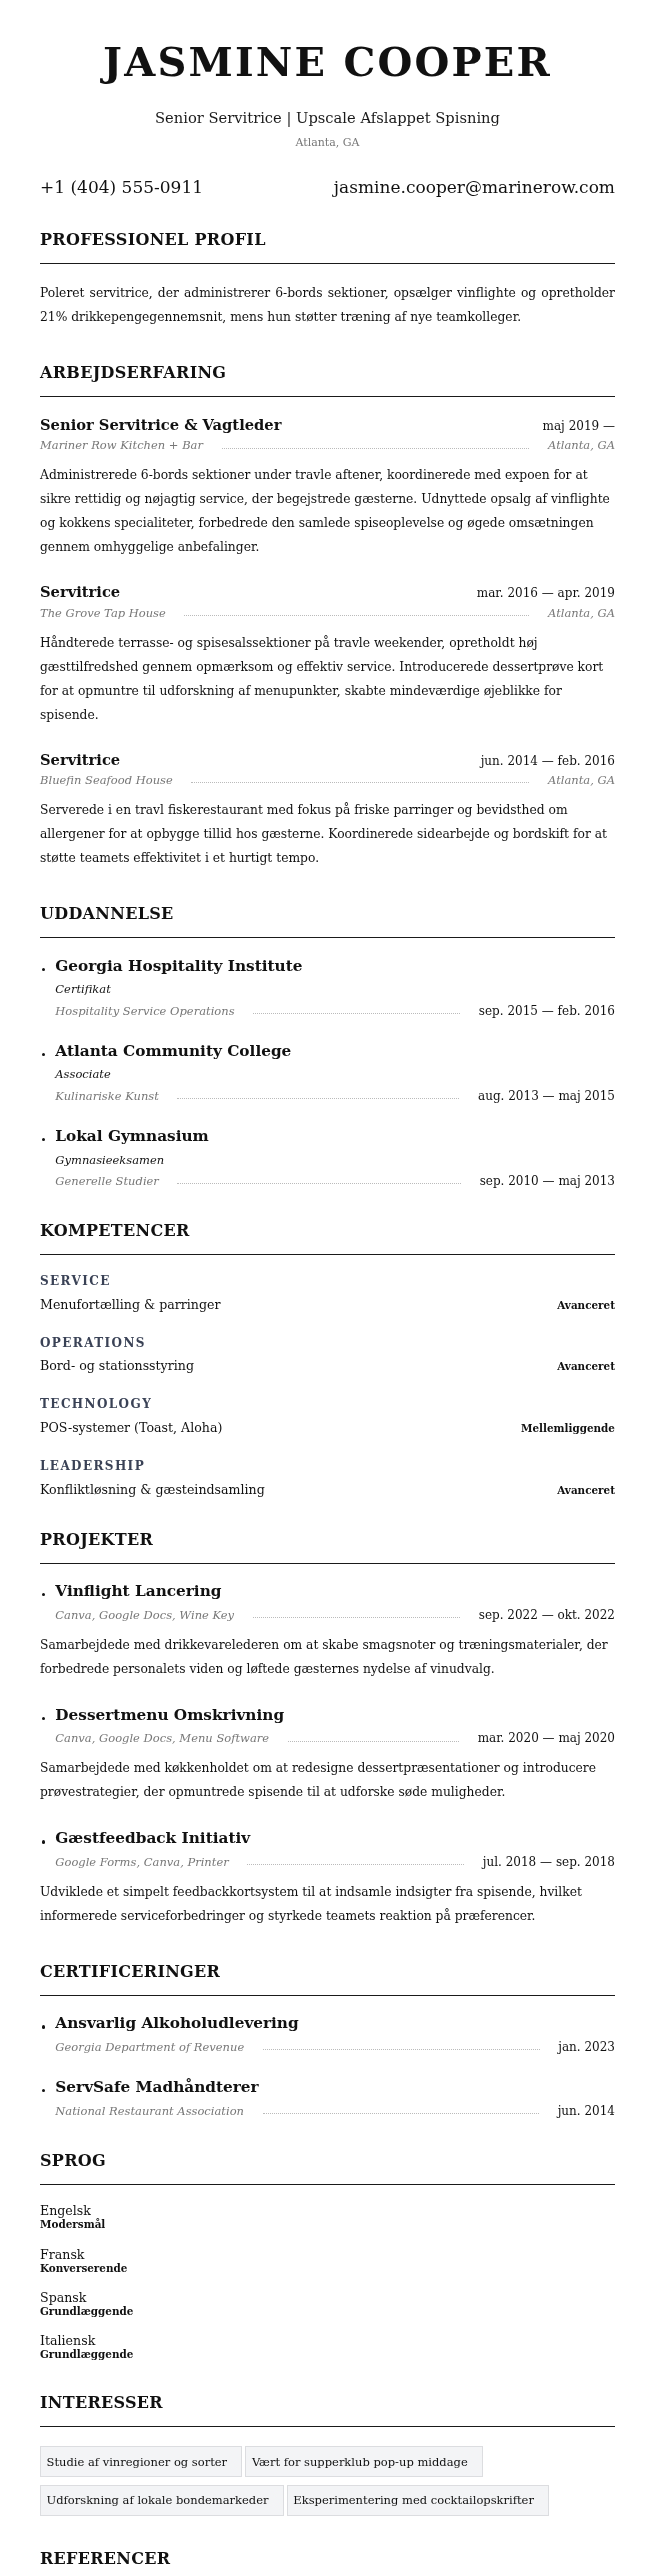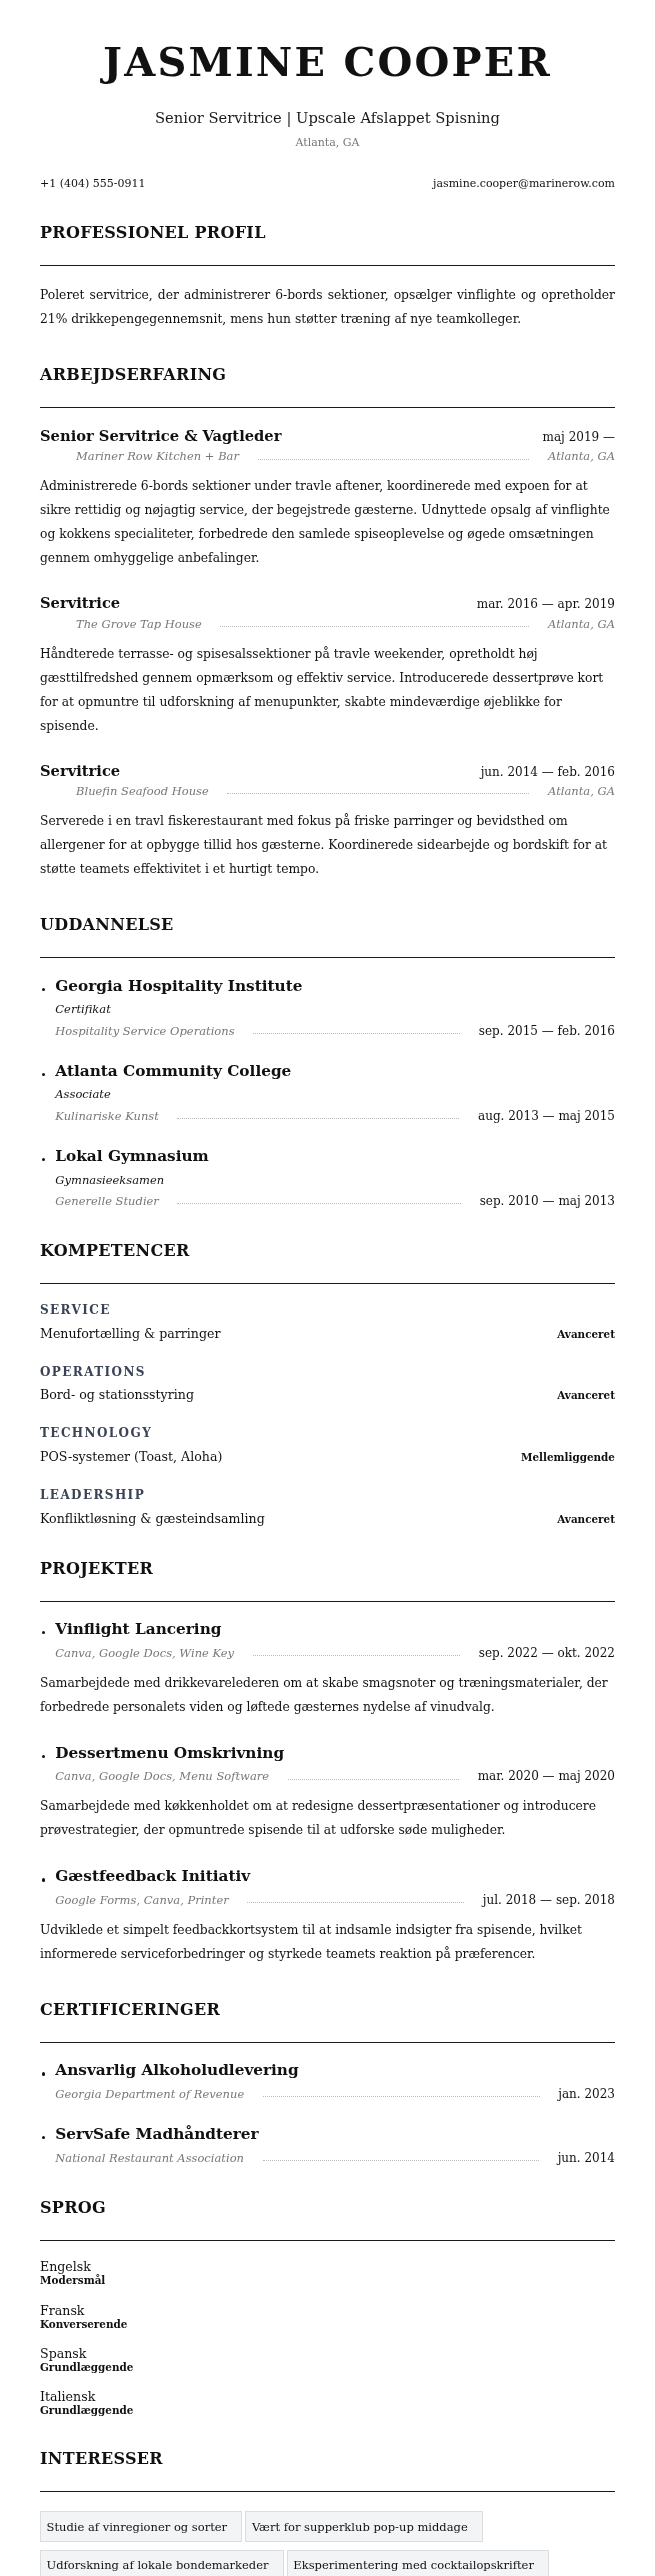--- a/index.html
+++ b/index.html
@@ -11,40 +11,40 @@
   }
   .page { padding: 40px 40px 33px 40px; }
 
   
   .name {
     text-align: center; font-size: 40px; font-weight: bold;
     letter-spacing: 2.2px; line-height: 1; margin-top: 2px;
   }
   .headline { text-align: center; font-size: 14.7px; margin-top: 27px; color: #1a1a1a; }
   .location { text-align: center; font-size: 11px; color: #777777; margin-top: 9.8px; }
-  .contact { display: flex; justify-content: space-between; font-size: 11px; margin-top: 28px; }
+  .contact { display: flex; justify-content: space-between; font-size: 17px; margin-top: 28px; }
 
   
   .section { margin-top: 33px; }
   .section:first-of-type { margin-top: 0; }
   .section-title {
     font-size: 16px; font-weight: bold; letter-spacing: 0.3px;
-    padding-bottom: 23px; border-bottom: 1.6px solid #1a1a1a;
+    padding-bottom: 14px; border-bottom: 1.6px solid #1a1a1a;
     margin-bottom: 18.6px;
   }
   .para { font-size: 12.3px; line-height: 1.95; text-align: justify; }
   .para.left { text-align: left; }
 
   
   .job { margin-bottom: 23px; }
   .row { display: flex; align-items: baseline; gap: 21px; }
   .job-title { font-size: 14.7px; font-weight: bold; }
   .spacer { flex: 1; }
   .date { font-size: 12px; white-space: nowrap; }
-  .meta-row { display: flex; align-items: baseline; margin-top: 5.5px; margin-bottom: 12px; margin-left: 36px; }
+  .meta-row { display: flex; align-items: baseline; margin-top: 5.5px; margin-bottom: 12px; }
   .meta { font-style: italic; color: #777777; font-size: 11.5px; white-space: nowrap; }
   .leader { flex: 1; border-bottom: 0.5px dotted #bbbbbb; margin: 0 18.6px; height: 0.5px; align-self: flex-end; margin-bottom: 3.8px; }
 
   
   .item { margin-bottom: 24px; position: relative; padding-left: 15.3px; }
   .item::before {
     content: ""; position: absolute; left: 2.2px; top: 11px;
     width: 3.3px; height: 3.3px; border-radius: 50%; background: #111;
   }
   .item-title { font-size: 15.3px; font-weight: bold; }

